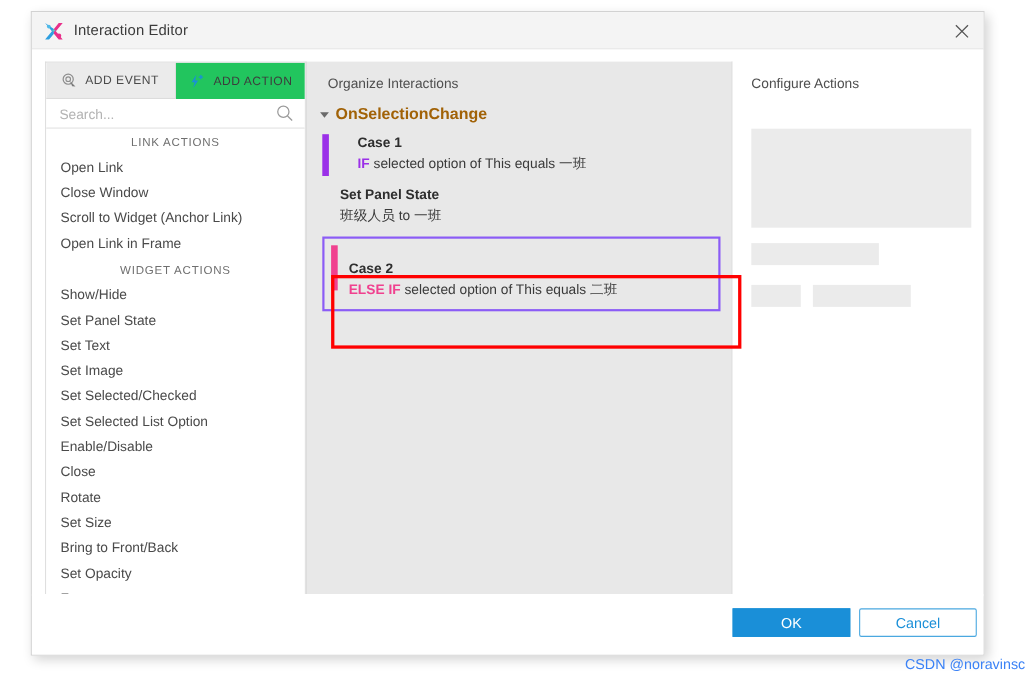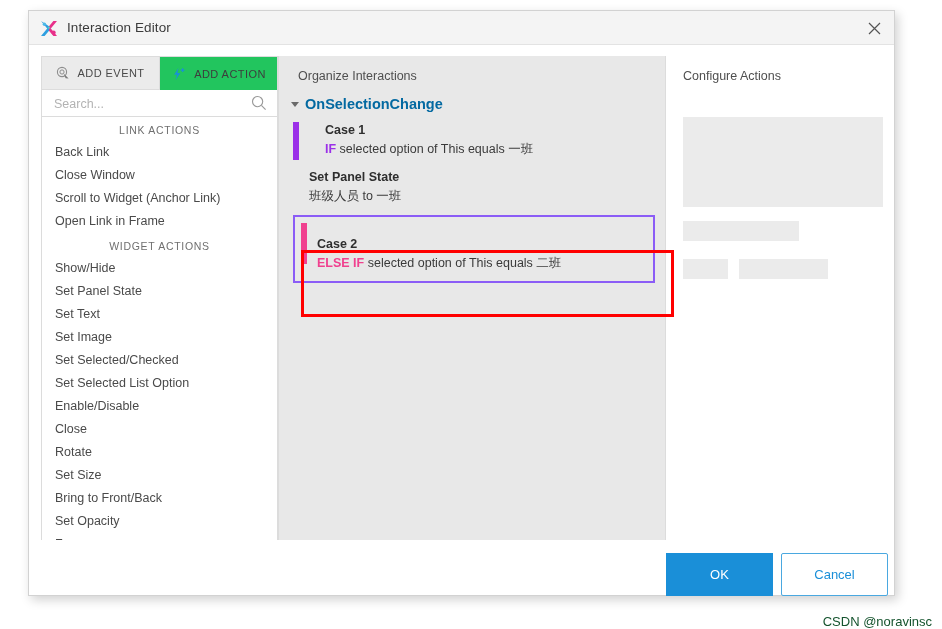--- a/index.html
+++ b/index.html
@@ -130,21 +130,21 @@
     overflow: hidden;
   }
   .panel-head {
     padding: 13px 0 0 19px;
     font-size: 12.5px; color: #4f4f4f;
   }
   .tree { position: relative; margin-top: 13px; }
   .tree-root {
     display: flex; align-items: center;
     padding-left: 12px;
-    font-size: 14.5px; font-weight: bold; color: #0369a1;
+    font-size: 14.5px; font-weight: bold; color: #a16207;
     cursor: pointer; user-select: none;
   }
   .caret {
     width: 0; height: 0; margin-right: 6px;
     border-left: 4.5px solid transparent;
     border-right: 4.5px solid transparent;
     border-top: 5.5px solid #6a6a6a;
   }
 
   .case-block { position: relative; margin-top: 9px; padding-left: 14px; cursor: pointer; }
@@ -201,41 +201,41 @@
   .ph { background: #ebebeb; position: absolute; }
 
   
   .footer {
     position: absolute; left: 0; bottom: 0;
     width: 100%; height: 55px;
     background: #ffffff;
   }
   .btn {
     position: absolute; top: 13px;
-    height: 43px;
+    height: 26px;
     font-family: inherit; font-size: 13px;
     display: flex; align-items: center; justify-content: center;
     cursor: pointer; user-select: none;
   }
   .btn-ok {
     right: 121px; width: 107px;
     background: #1a8fd8; color: #ffffff;
     border: 1px solid #1a8fd8;
   }
   .btn-cancel {
     right: 6px; width: 107px;
     background: #ffffff; color: #1a8fd8;
     border: 1px solid #4aa8e0;
     border-radius: 2px;
   }
 
   
   .watermark {
-    position: absolute; right: 10px; bottom: 0;
-    font-size: 13px; color: #14532d;
+    position: absolute; right: 10px; bottom: 18px;
+    font-size: 13px; color: #3b82f6;
     user-select: none;
   }
 </style>
 </head>
 <body>
 
 <div id="root">
 
   <div class="dialog">
 
@@ -293,21 +293,21 @@
           </span>
         </div>
 
         <div class="action-list">
 
           <div class="group-head">
             <span class="ln"></span>
             <span class="lbl">LINK ACTIONS</span>
             <span class="ln"></span>
           </div>
-          <div class="act-item">Back Link</div>
+          <div class="act-item">Open Link</div>
           <div class="act-item">Close Window</div>
           <div class="act-item">Scroll to Widget (Anchor Link)</div>
           <div class="act-item">Open Link in Frame</div>
 
           <div class="group-head">
             <span class="ln"></span>
             <span class="lbl">WIDGET ACTIONS</span>
             <span class="ln"></span>
           </div>
           <div class="act-item">Show/Hide</div>

